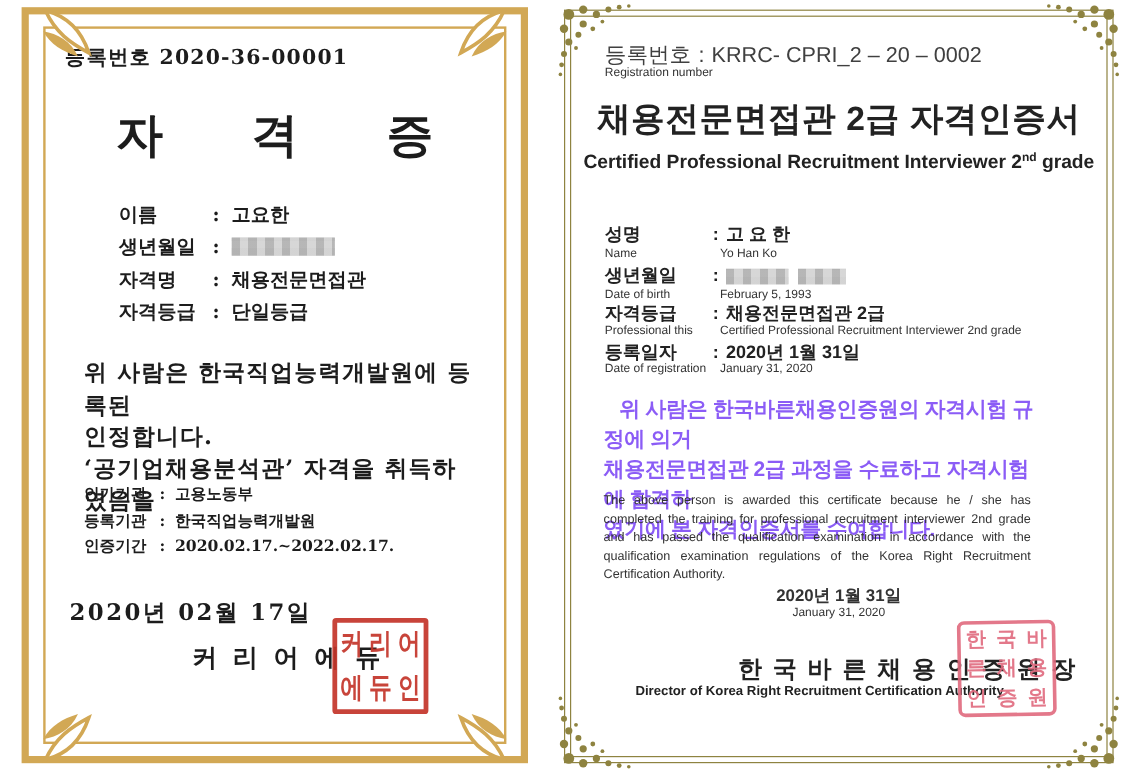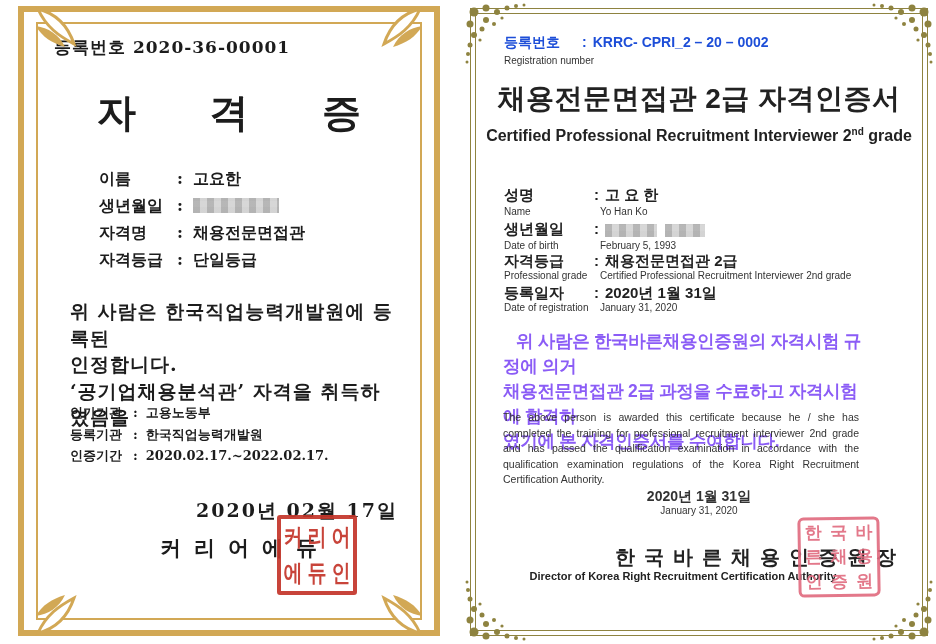--- a/index.html
+++ b/index.html
@@ -23,21 +23,21 @@
            font-size:39px;font-weight:bold;}
   .l-title span{letter-spacing:30px;margin-right:-30px;}
   .l-fields{position:absolute;left:72px;top:165px;font-size:16px;font-weight:bold;line-height:27px;margin-left:27px;}
   .l-lbl{display:inline-block;width:72px;text-align:justify;text-align-last:justify;}
   .l-colon{display:inline-block;margin:0 10px 0 6px;}
   .l-body{position:absolute;left:70px;top:298px;width:330px;font-size:19px;font-weight:bold;
           line-height:26.5px;letter-spacing:1px;}
   .l-footer{position:absolute;left:70px;top:402px;font-size:13px;font-weight:bold;line-height:21.5px;}
   .l-flbl{display:inline-block;width:58px;text-align:justify;text-align-last:justify;}
   .l-fcolon{display:inline-block;margin:0 8px 0 5px;}
-  .l-date{position:absolute;left:58px;width:340px;top:498px;text-align:right;
+  .l-date{position:absolute;left:58px;width:340px;top:498px;text-align:left;
           font-size:19px;font-weight:bold;letter-spacing:2px;}
   .l-issuer{position:absolute;left:148px;top:534px;font-size:21px;font-weight:bold;}
   .l-issuer span{letter-spacing:13px;margin-left:12px;}
   .seal{position:absolute;display:grid;z-index:5;}
   #left-seal{left:277px;top:515px;width:72px;height:72px;border:4px solid #c4352a;
              grid-template-columns:repeat(3,1fr);grid-template-rows:repeat(2,1fr);
              color:#c4352a;font-size:19px;font-weight:bold;border-radius:3px;
              font-family:"DejaVu Serif",serif;opacity:.92;}
   #left-seal div{display:flex;align-items:center;justify-content:center;transform:scaleY(1.25);}
   .redact{display:inline-block;vertical-align:middle;
@@ -47,21 +47,21 @@
 
   
   #right-cert{left:456px;width:480px;color:#2e2e2e;}
   .r-border-outer{position:absolute;left:14px;top:8px;right:8px;bottom:8px;border:1.5px solid #8e8340;}
   .r-border-inner{position:absolute;left:19px;top:13px;right:13px;bottom:13px;border:1px solid #8e8340;}
   .flor{position:absolute;width:74px;height:74px;z-index:3;}
   .flor.tl{left:8px;top:2px;}
   .flor.tr{right:2px;top:2px;transform:scaleX(-1);}
   .flor.bl{left:8px;bottom:2px;transform:scaleY(-1);}
   .flor.br{right:2px;bottom:2px;transform:scale(-1,-1);}
-  .r-reg{position:absolute;left:48px;top:34px;font-size:14px;font-weight:bold;color:#1d4ed8;}
+  .r-reg{position:absolute;left:48px;top:34px;font-size:18px;font-weight:normal;color:#404040;}
   .r-reg .rlbl{width:76px;}
   .r-reg-sub{position:absolute;left:48px;top:55px;font-size:10px;color:#333;}
   .r-title{position:absolute;left:14px;right:8px;top:80px;text-align:center;
            font-size:28px;font-weight:800;letter-spacing:.5px;color:#222;}
   .r-subtitle{position:absolute;left:14px;right:8px;top:126px;text-align:center;
               font-size:16px;font-weight:bold;color:#222;}
   .r-subtitle sup{font-size:10px;}
   .r-row-ko{position:absolute;left:48px;font-size:15px;font-weight:bold;color:#222;white-space:nowrap;}
   .r-row-en{position:absolute;left:48px;font-size:10px;color:#333;white-space:nowrap;}
   .rlbl{display:inline-block;width:88px;text-align:justify;text-align-last:justify;}
@@ -226,21 +226,21 @@
     <span class="rlbl">생년월일</span><span class="rcolon">:</span><span class="redact r-redact"></span><span class="redact r-redact2"></span>
   </div>
   <div class="r-row-en" style="top:240px">
     <span class="relbl">Date of birth</span><span>February 5, 1993</span>
   </div>
 
   <div class="r-row-ko" style="top:252px">
     <span class="rlbl">자격등급</span><span class="rcolon">:</span><span>채용전문면접관 2급</span>
   </div>
   <div class="r-row-en" style="top:270px">
-    <span class="relbl">Professional grade</span><span>Certified Professional Recruitment Interviewer 2nd grade</span>
+    <span class="relbl">Professional this</span><span>Certified Professional Recruitment Interviewer 2nd grade</span>
   </div>
 
   <div class="r-row-ko" style="top:284px">
     <span class="rlbl">등록일자</span><span class="rcolon">:</span><span>2020년 1월 31일</span>
   </div>
   <div class="r-row-en" style="top:302px">
     <span class="relbl">Date of registration</span><span>January 31, 2020</span>
   </div>
 
   <div class="r-body-ko">

